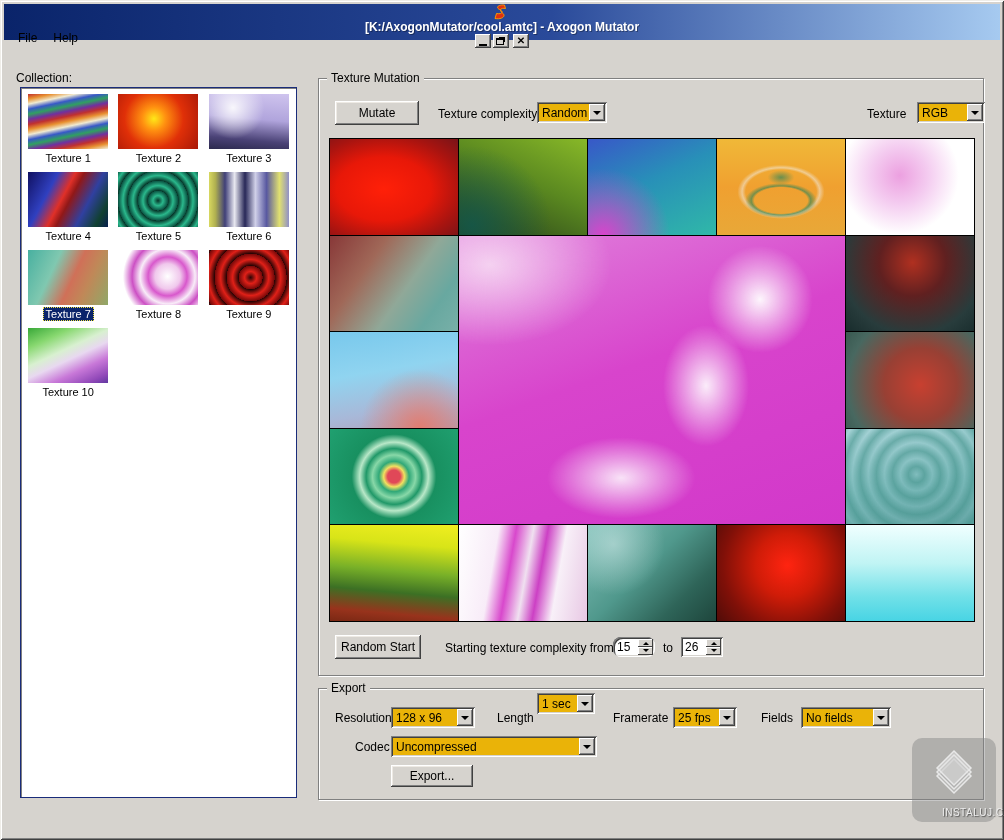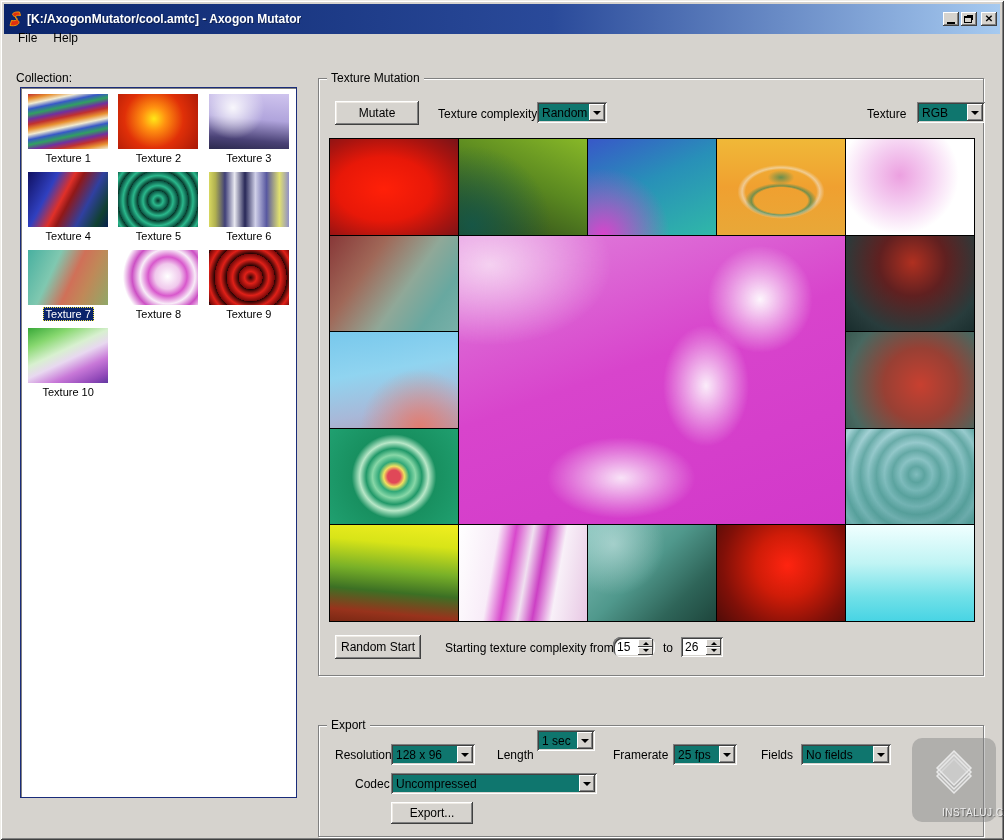--- a/index.html
+++ b/index.html
@@ -3,23 +3,23 @@
 <meta charset="utf-8">
 <style>
   * { margin:0; padding:0; box-sizing:border-box; }
   html,body { width:1004px; height:840px; overflow:hidden; }
   body { font-family:"Liberation Sans",sans-serif; font-size:12px; color:#000; background:#d6d3ce; }
 
   .window { position:absolute; inset:0; background:#d6d3ce;
     box-shadow: inset 1px 1px 0 #efede8, inset -1px -1px 0 #404040, inset 2px 2px 0 #fff, inset -2px -2px 0 #808080; }
 
   
-  .titlebar { position:absolute; left:4px; top:4px; right:4px; height:30px;
+  .titlebar { position:absolute; left:4px; top:4px; right:4px; height:36px;
     background:linear-gradient(90deg,#0a246a 0%,#2a4a9a 55%,#a6caf0 100%);
-    display:flex; align-items:center; padding:0 3px; }
+    display:flex; align-items:center; padding:0 3px;flex-direction:column; }
   .app-icon { width:16px; height:16px; margin-right:4px; flex:0 0 auto; }
   .title-text { color:#fff; font-weight:bold; font-size:12px; white-space:nowrap; text-shadow:1px 1px 0 rgba(0,0,0,.35); flex:1; }
   .winbtns { display:flex; gap:2px; }
   .winbtn { width:16px; height:14px; background:#d6d3ce;
     box-shadow: inset -1px -1px 0 #404040, inset 1px 1px 0 #fff, inset -2px -2px 0 #808080;
     display:flex; align-items:center; justify-content:center; cursor:default; }
   .winbtn.close { margin-left:2px; }
   .g-min { width:8px; height:2px; background:#000; margin-top:7px; }
   .g-rst { width:8px; height:7px; border:1px solid #000; border-top:2px solid #000; box-shadow:2px -2px 0 -1px #000; margin-top:1px; margin-left:-2px; }
   .g-cls { font-size:10px; font-weight:bold; line-height:1; }
@@ -29,21 +29,21 @@
   .menu-item { padding:3px 8px; }
 
   
   .btn { position:absolute; background:#d6d3ce; border:none; font-family:"Liberation Sans",sans-serif; font-size:12px;
     box-shadow: inset -1px -1px 0 #404040, inset 1px 1px 0 #fff, inset -2px -2px 0 #808080, inset 2px 2px 0 #eeeae4;
     display:flex; align-items:center; justify-content:center; }
   .lbl { position:absolute; white-space:nowrap; }
   .group { position:absolute; border:1px solid #808080; box-shadow: inset 1px 1px 0 #fff, 1px 1px 0 #fff; }
   .group-title { position:absolute; top:-8px; left:8px; background:#d6d3ce; padding:0 4px; font-size:12px; }
 
-  .combo { position:absolute; height:21px; background:#0f766e;
+  .combo { position:absolute; height:21px; background:#eab308;
     box-shadow: inset 1px 1px 0 #808080, inset -1px -1px 0 #fff, inset 2px 2px 0 #404040, inset -2px -2px 0 #d6d3ce;
     display:flex; align-items:center; }
   .combo-val { flex:1; padding:0 5px; font-size:12px; white-space:nowrap; overflow:hidden; }
   .combo-btn { width:16px; height:17px; margin:2px; background:#d6d3ce; flex:0 0 auto;
     box-shadow: inset -1px -1px 0 #404040, inset 1px 1px 0 #fff, inset -2px -2px 0 #808080;
     display:flex; align-items:center; justify-content:center; }
   .arr-dn { width:0; height:0; border:4px solid transparent; border-top:4px solid #000; margin-top:4px; }
 
   .spinner { position:absolute; height:20px; background:#fff;
     box-shadow: inset 1px 1px 0 #808080, inset -1px -1px 0 #fff, inset 2px 2px 0 #404040, inset -2px -2px 0 #d6d3ce;
@@ -213,21 +213,21 @@
         <span class="spin-b">
             <span class="arr-up-s"></span>
           </span>
         <span class="spin-b">
             <span class="arr-dn-s"></span>
           </span>
       </span>
     </div>
   </div>
 
-  <div class="group" style="left:318px;top:688px;width:666px;height:112px;margin-top:37px;">
+  <div class="group" style="left:318px;top:688px;width:666px;height:112px;">
     <span class="group-title">Export</span>
 
     <span class="lbl" style="left:16px;top:22px;">Resolution</span>
     <div class="combo" style="left:72px;top:18px;width:84px;">
       <span class="combo-val">128 x 96</span>
       <span class="combo-btn">
           <span class="arr-dn"></span>
         </span>
     </div>
 

